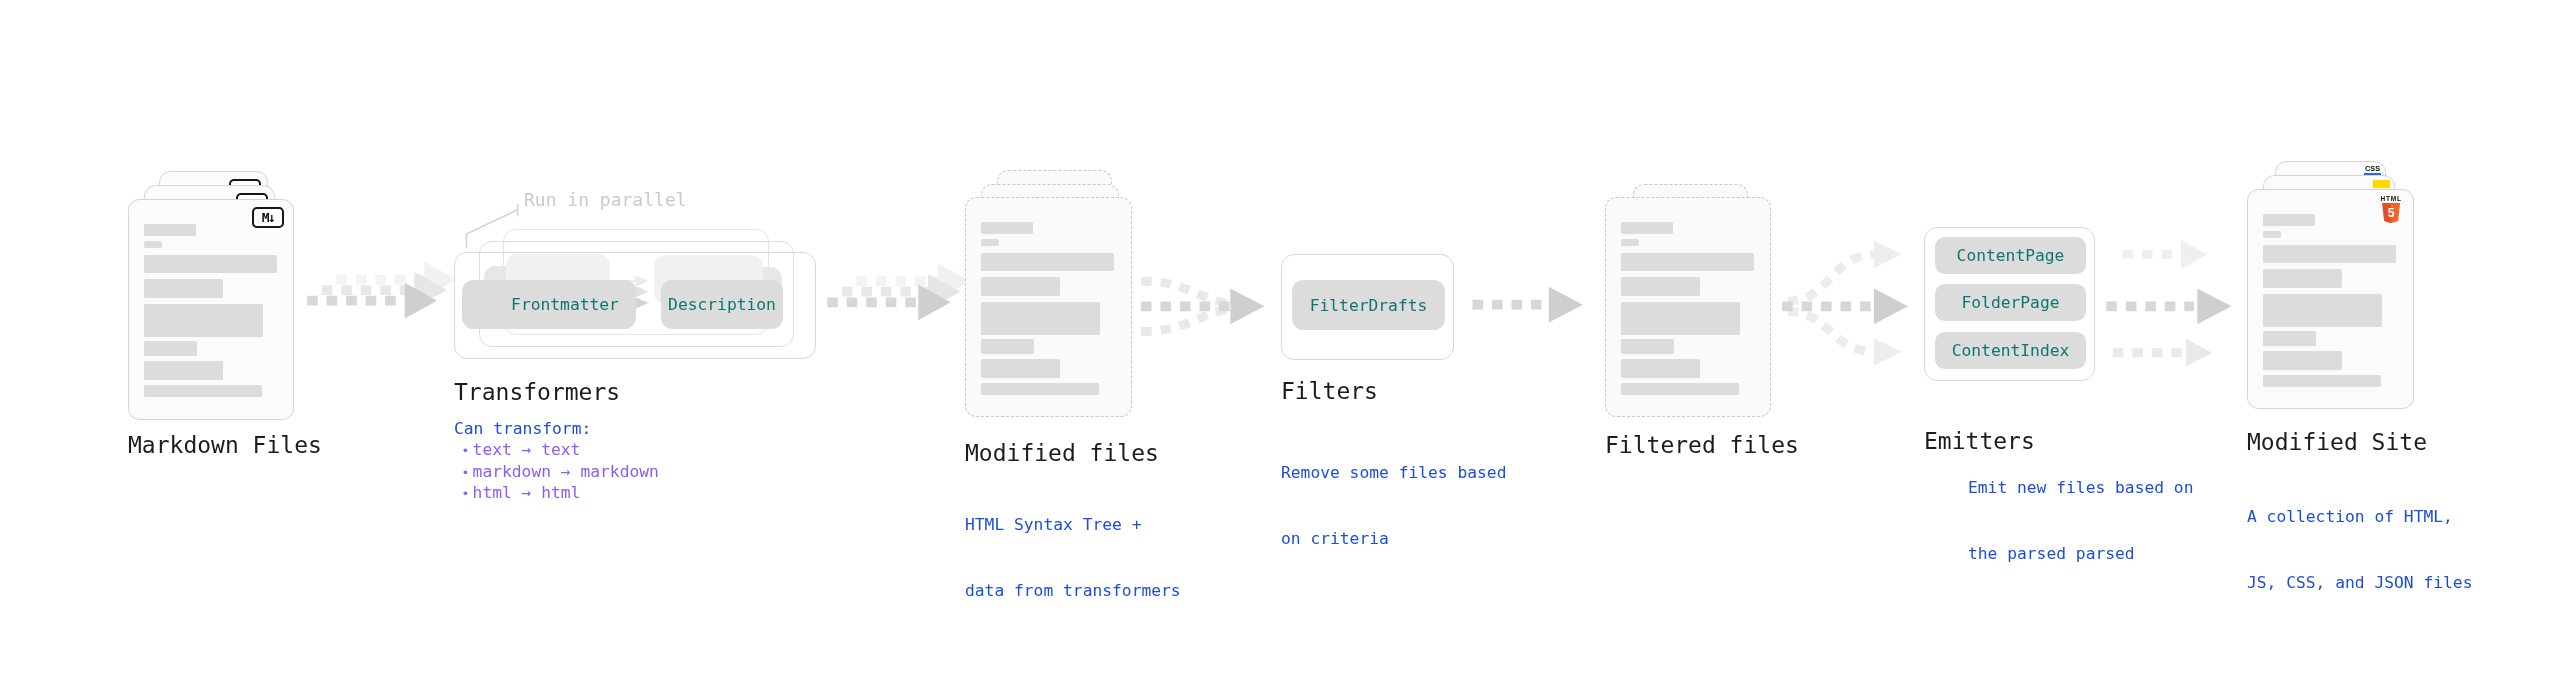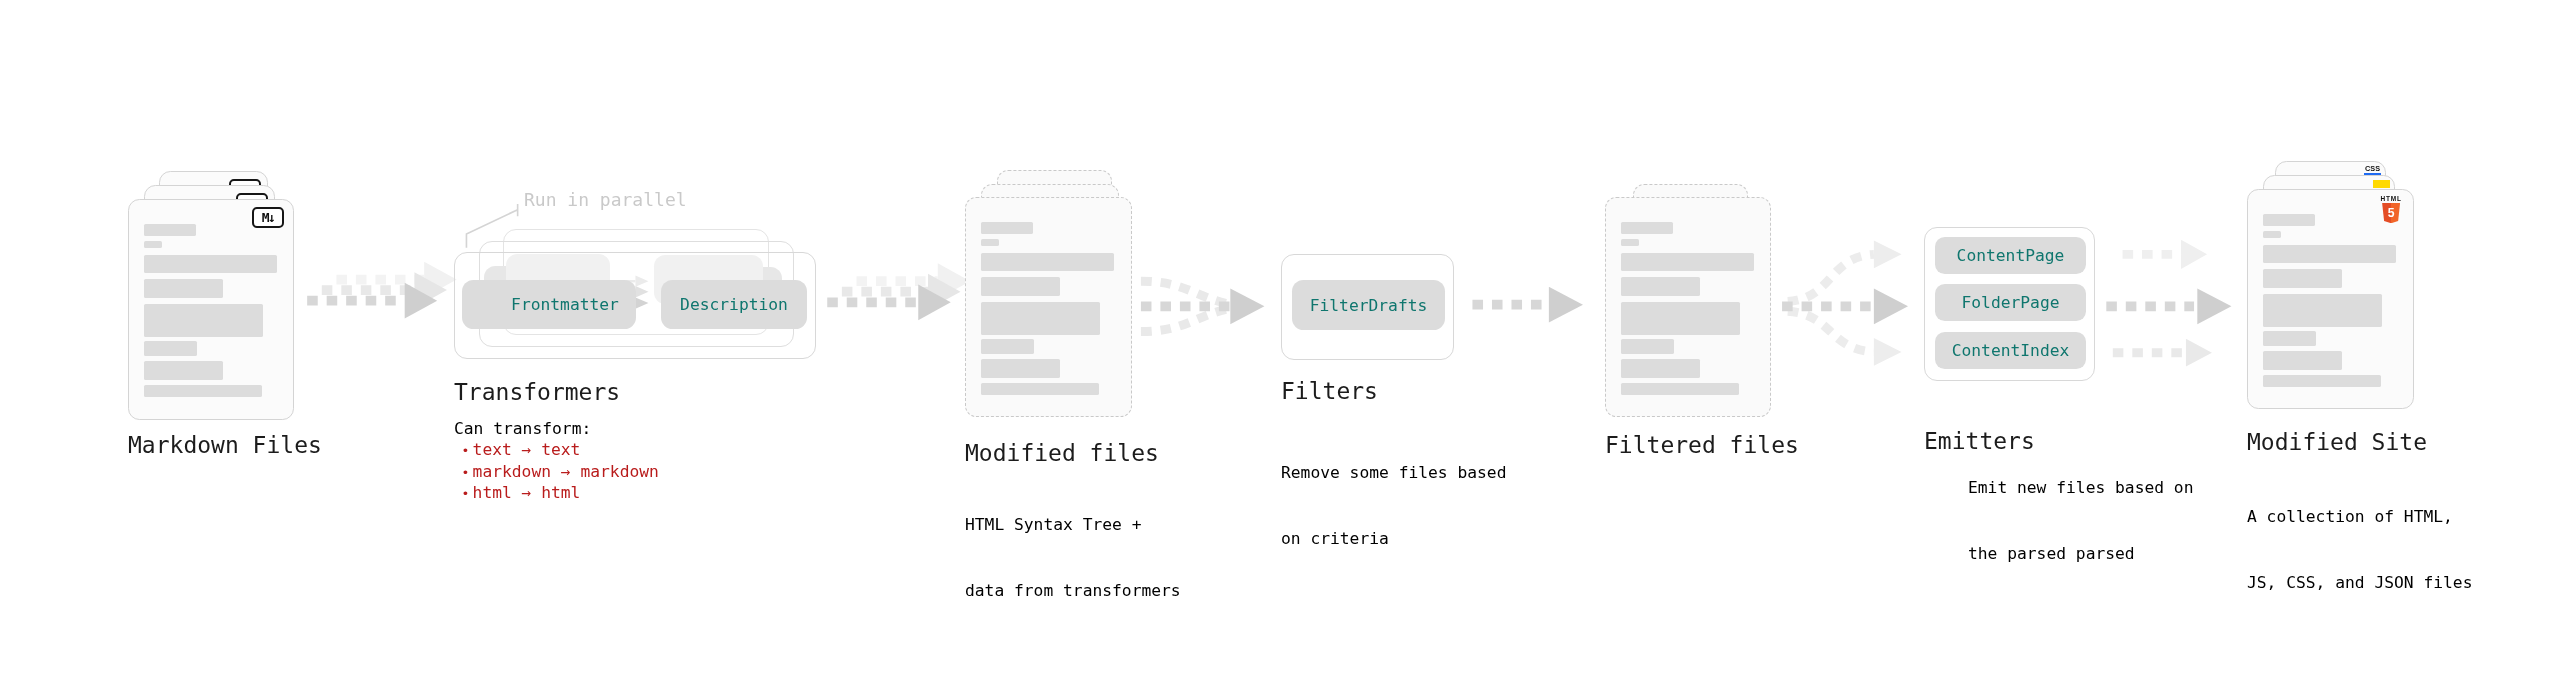--- a/index.html
+++ b/index.html
@@ -48,23 +48,23 @@
   
   .pill  { position:absolute; background:#dcdcdc; border-radius:11.4px;
            display:flex; align-items:center; justify-content:center;
            font-size:16.3px; color:#0f766e; z-index:3; }
   .ghost { position:absolute; border-radius:11.4px; }
   .ghost.g1 { background:#e7e7e7; z-index:1; }
   .ghost.g2 { background:#f1f1f1; z-index:2; }
 
   
   .stage-label { position:absolute; font-size:23px; color:#1c1c1c; white-space:pre; }
-  .stage-desc  { position:absolute; font-size:16.3px; line-height:22px; color:#000000; white-space:pre; }
+  .stage-desc  { position:absolute; font-size:16.3px; line-height:22px; color:#1d4ed8; white-space:pre; }
   .callout     { position:absolute; font-size:18px; color:#c9c9c9; white-space:pre; }
-  .bullet-row  { position:absolute; font-size:16.3px; color:#b91c1c; white-space:pre; }
+  .bullet-row  { position:absolute; font-size:16.3px; color:#8b5cf6; white-space:pre; }
   .bullet-dot  { display:inline-block; width:14.6px; text-align:center; font-size:13px; }
 </style>
 </head>
 <body>
 
 <div id="canvas">
 
   <svg id="arrows" viewBox="0 0 3170 838">
 
     <g>
@@ -162,21 +162,21 @@
     <div class="outline" style="left:454px; top:252px; width:362px; height:107px; border-color:#d8d8d8;"></div>
 
     <div class="callout" style="left:524px; top:189px;">Run in parallel</div>
 
     <div class="ghost g1" style="left:484px; top:266px; width:104px; height:49px;"></div>
     <div class="ghost g2" style="left:506px; top:254px; width:104px; height:49px;"></div>
     <div class="pill" style="left:462px; top:280px; width:142px; height:49px;padding-left:32px;">Frontmatter</div>
 
     <div class="ghost g1" style="left:674px; top:267px; width:108px; height:49px;"></div>
     <div class="ghost g2" style="left:654px; top:255px; width:109px; height:49px;"></div>
-    <div class="pill" style="left:661px; top:280px; width:146px; height:49px;">Description</div>
+    <div class="pill" style="left:661px; top:280px; width:122px; height:49px;">Description</div>
 
     <div class="stage-label" style="left:454px; top:379px;">Transformers</div>
     <div class="stage-desc" style="left:454px; top:418px;">Can transform:</div>
     <div class="bullet-row" style="left:458px; top:440px;"><span class="bullet-dot">•</span><span>text → text</span></div>
     <div class="bullet-row" style="left:458px; top:462px;"><span class="bullet-dot">•</span><span>markdown → markdown</span></div>
     <div class="bullet-row" style="left:458px; top:483px;"><span class="bullet-dot">•</span><span>html → html</span></div>
   </div>
 
   <div>
     <div class="card dashed" style="left:997px; top:170px; width:115px; height:221px;"></div>

